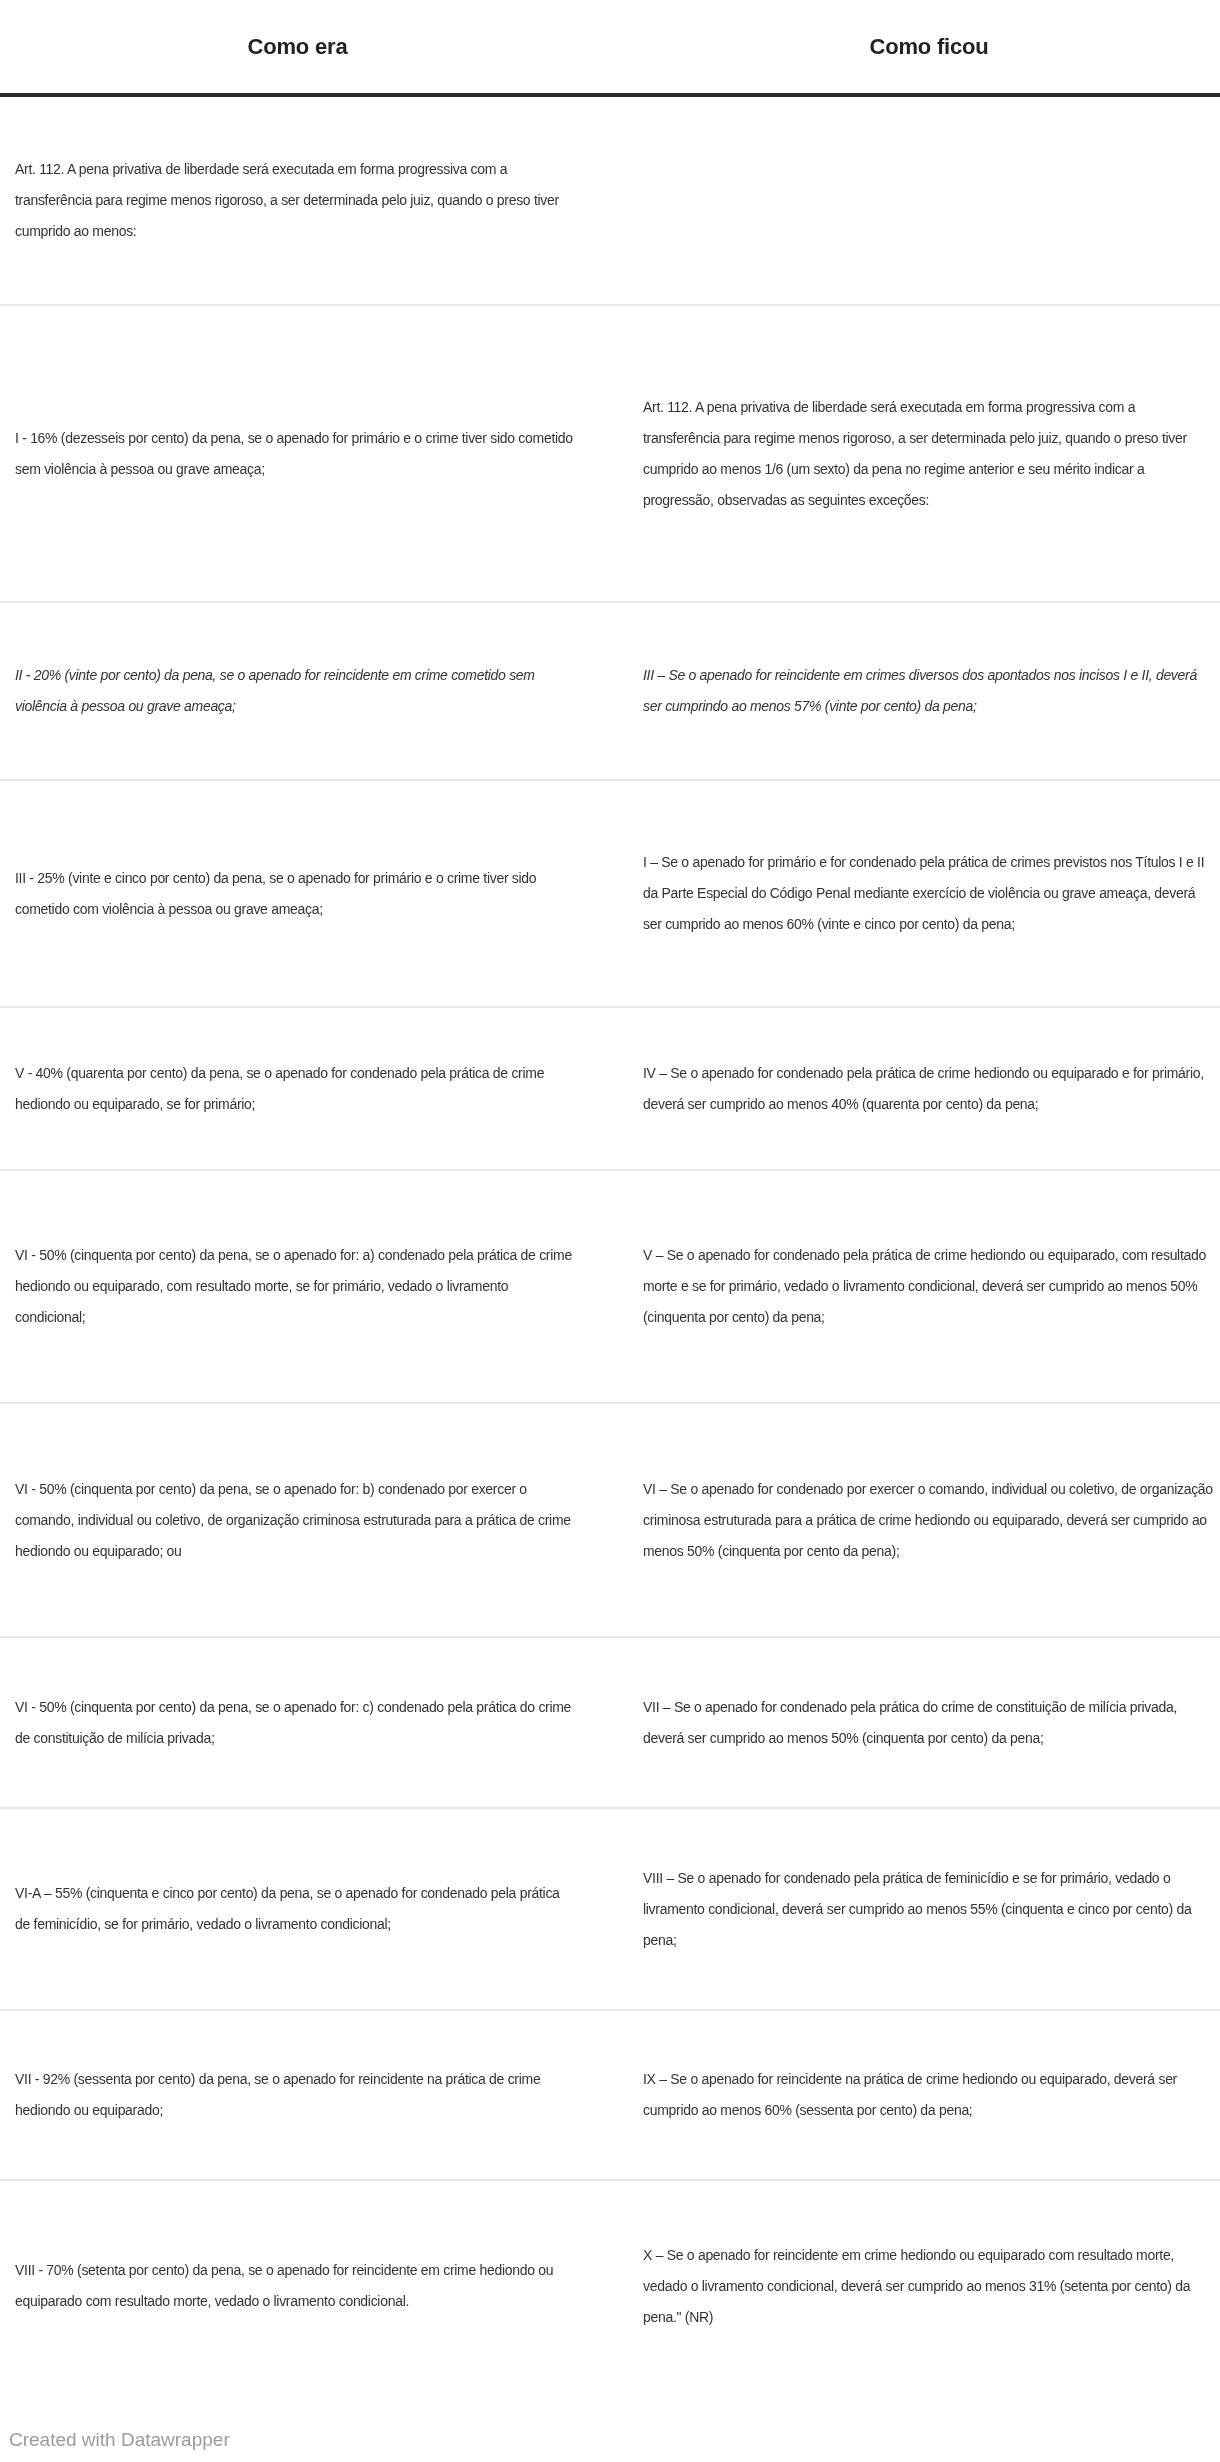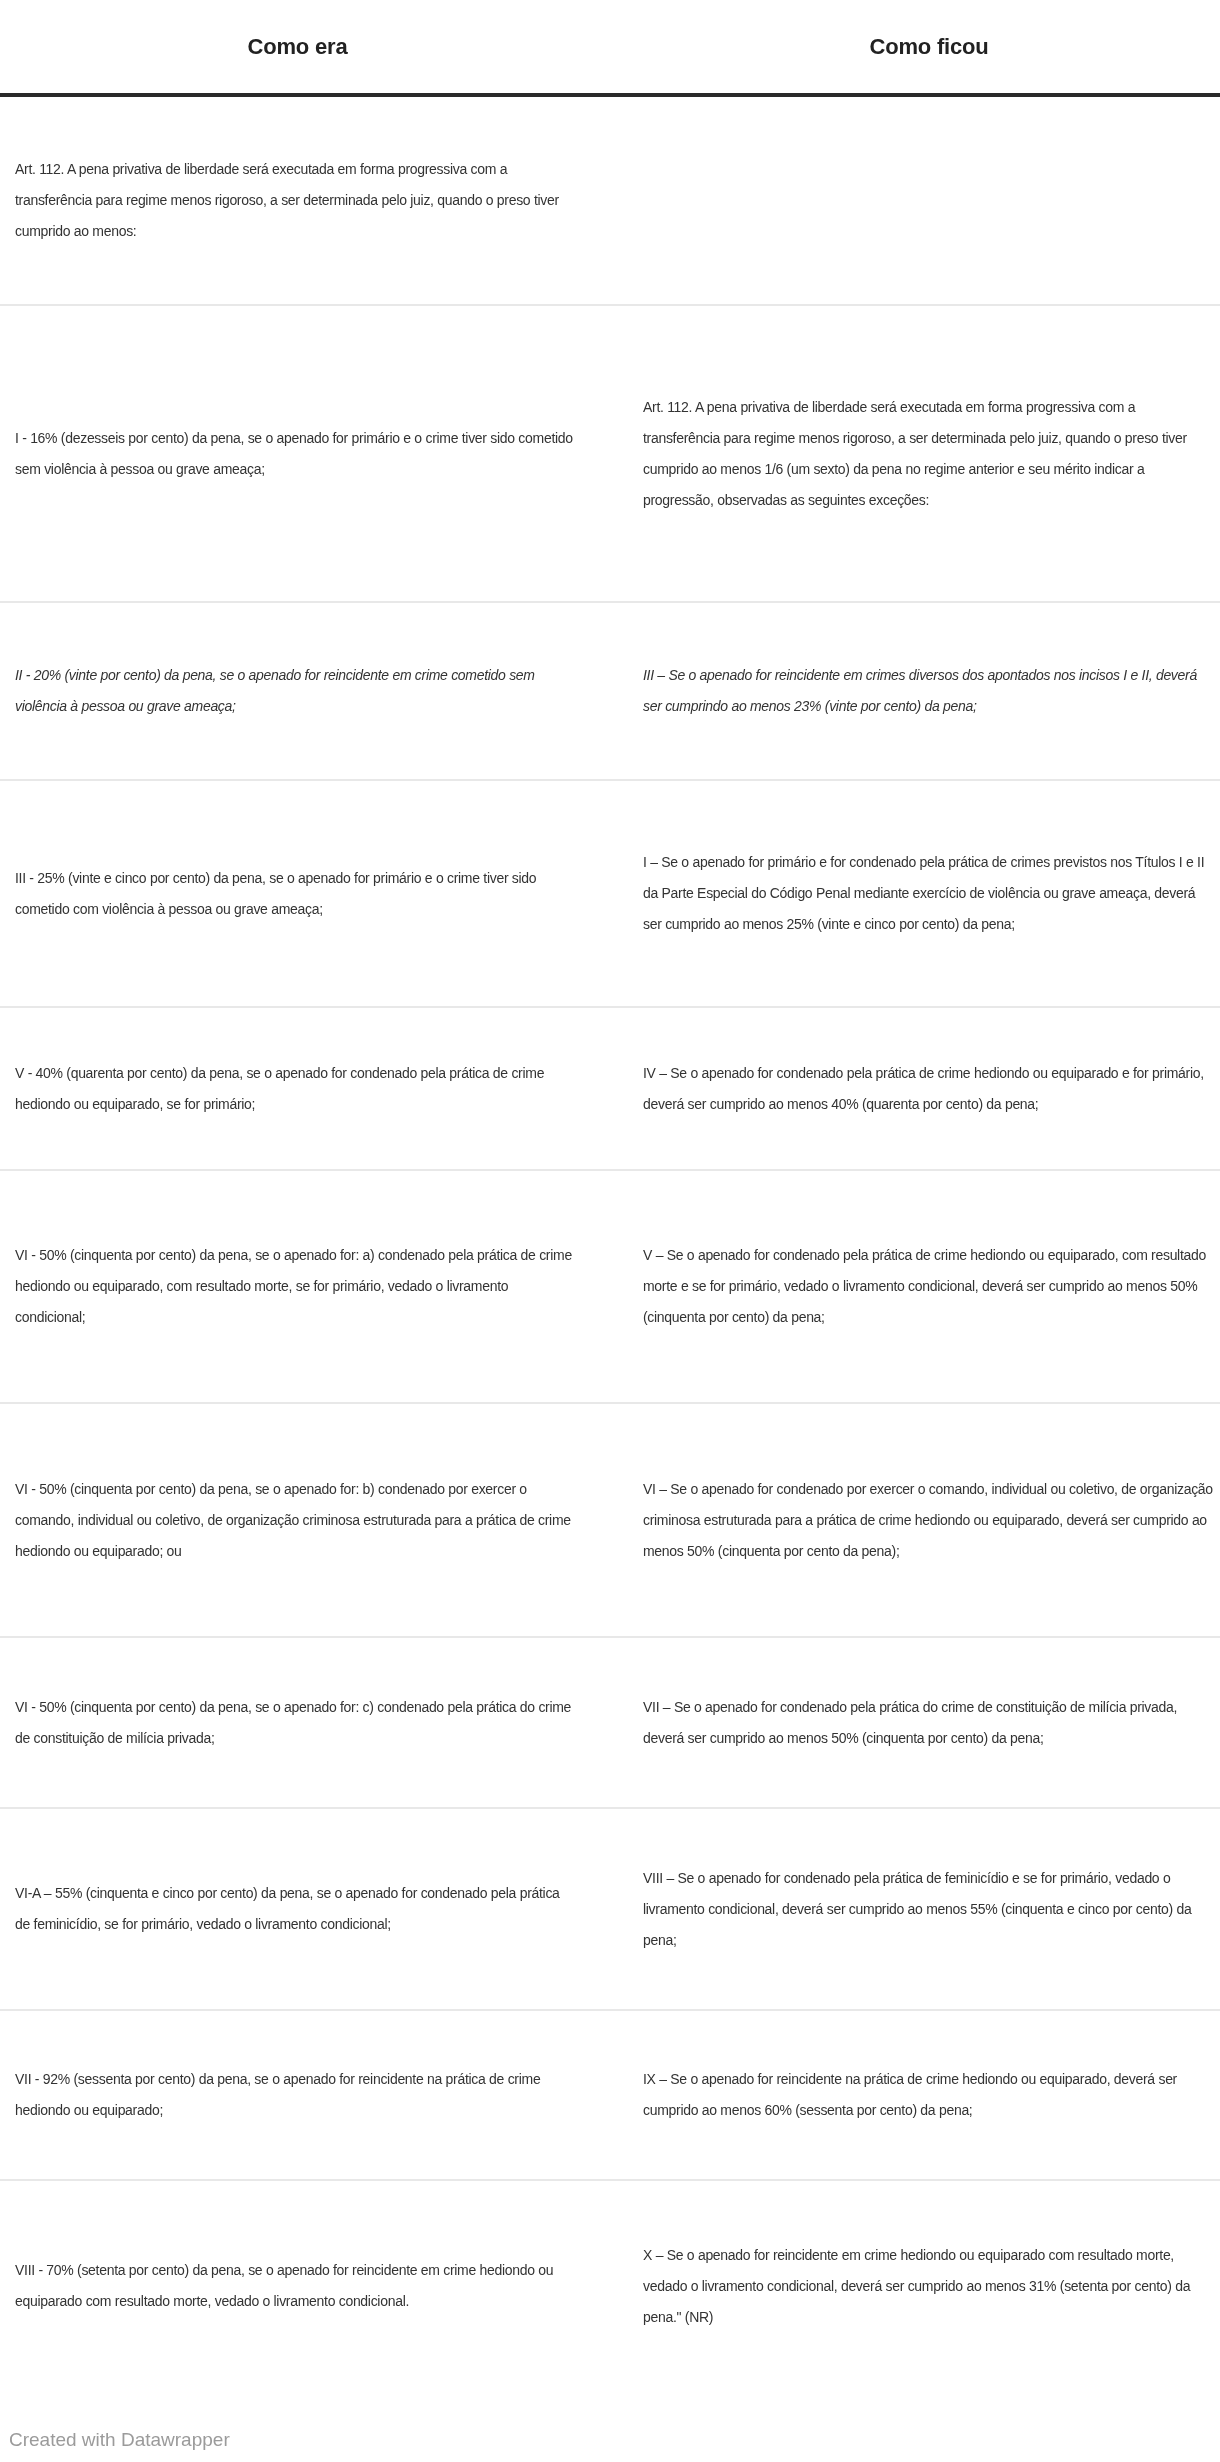--- a/index.html
+++ b/index.html
@@ -94,25 +94,25 @@
     <tr class="row-1">
       <td class="era">Art. 112. A pena privativa de liberdade será executada em forma progressiva com a transferência para regime menos rigoroso, a ser determinada pelo juiz, quando o preso tiver cumprido ao menos:</td>
       <td class="ficou"></td>
     </tr>
     <tr class="row-2">
       <td class="era">I - 16% (dezesseis por cento) da pena, se o apenado for primário e o crime tiver sido cometido sem violência à pessoa ou grave ameaça;</td>
       <td class="ficou">Art. 112. A pena privativa de liberdade será executada em forma progressiva com a transferência para regime menos rigoroso, a ser determinada pelo juiz, quando o preso tiver cumprido ao menos 1/6 (um sexto) da pena no regime anterior e seu mérito indicar a progressão, observadas as seguintes exceções:</td>
     </tr>
     <tr class="row-3">
       <td class="era">II - 20% (vinte por cento) da pena, se o apenado for reincidente em crime cometido sem violência à pessoa ou grave ameaça;</td>
-      <td class="ficou">III – Se o apenado for reincidente em crimes diversos dos apontados nos incisos I e II, deverá ser cumprindo ao menos 23% (vinte por cento) da pena;</td>
+      <td class="ficou">III – Se o apenado for reincidente em crimes diversos dos apontados nos incisos I e II, deverá ser cumprindo ao menos 57% (vinte por cento) da pena;</td>
     </tr>
     <tr class="row-4">
       <td class="era">III - 25% (vinte e cinco por cento) da pena, se o apenado for primário e o crime tiver sido cometido com violência à pessoa ou grave ameaça;</td>
-      <td class="ficou">I – Se o apenado for primário e for condenado pela prática de crimes previstos nos Títulos I e II da Parte Especial do Código Penal mediante exercício de violência ou grave ameaça, deverá ser cumprido ao menos 25% (vinte e cinco por cento) da pena;</td>
+      <td class="ficou">I – Se o apenado for primário e for condenado pela prática de crimes previstos nos Títulos I e II da Parte Especial do Código Penal mediante exercício de violência ou grave ameaça, deverá ser cumprido ao menos 60% (vinte e cinco por cento) da pena;</td>
     </tr>
     <tr class="row-5">
       <td class="era">V - 40% (quarenta por cento) da pena, se o apenado for condenado pela prática de crime hediondo ou equiparado, se for primário;</td>
       <td class="ficou">IV – Se o apenado for condenado pela prática de crime hediondo ou equiparado e for primário, deverá ser cumprido ao menos 40% (quarenta por cento) da pena;</td>
     </tr>
     <tr class="row-6">
       <td class="era">VI - 50% (cinquenta por cento) da pena, se o apenado for: a) condenado pela prática de crime hediondo ou equiparado, com resultado morte, se for primário, vedado o livramento condicional;</td>
       <td class="ficou">V – Se o apenado for condenado pela prática de crime hediondo ou equiparado, com resultado morte e se for primário, vedado o livramento condicional, deverá ser cumprido ao menos 50% (cinquenta por cento) da pena;</td>
     </tr>
     <tr class="row-7">

